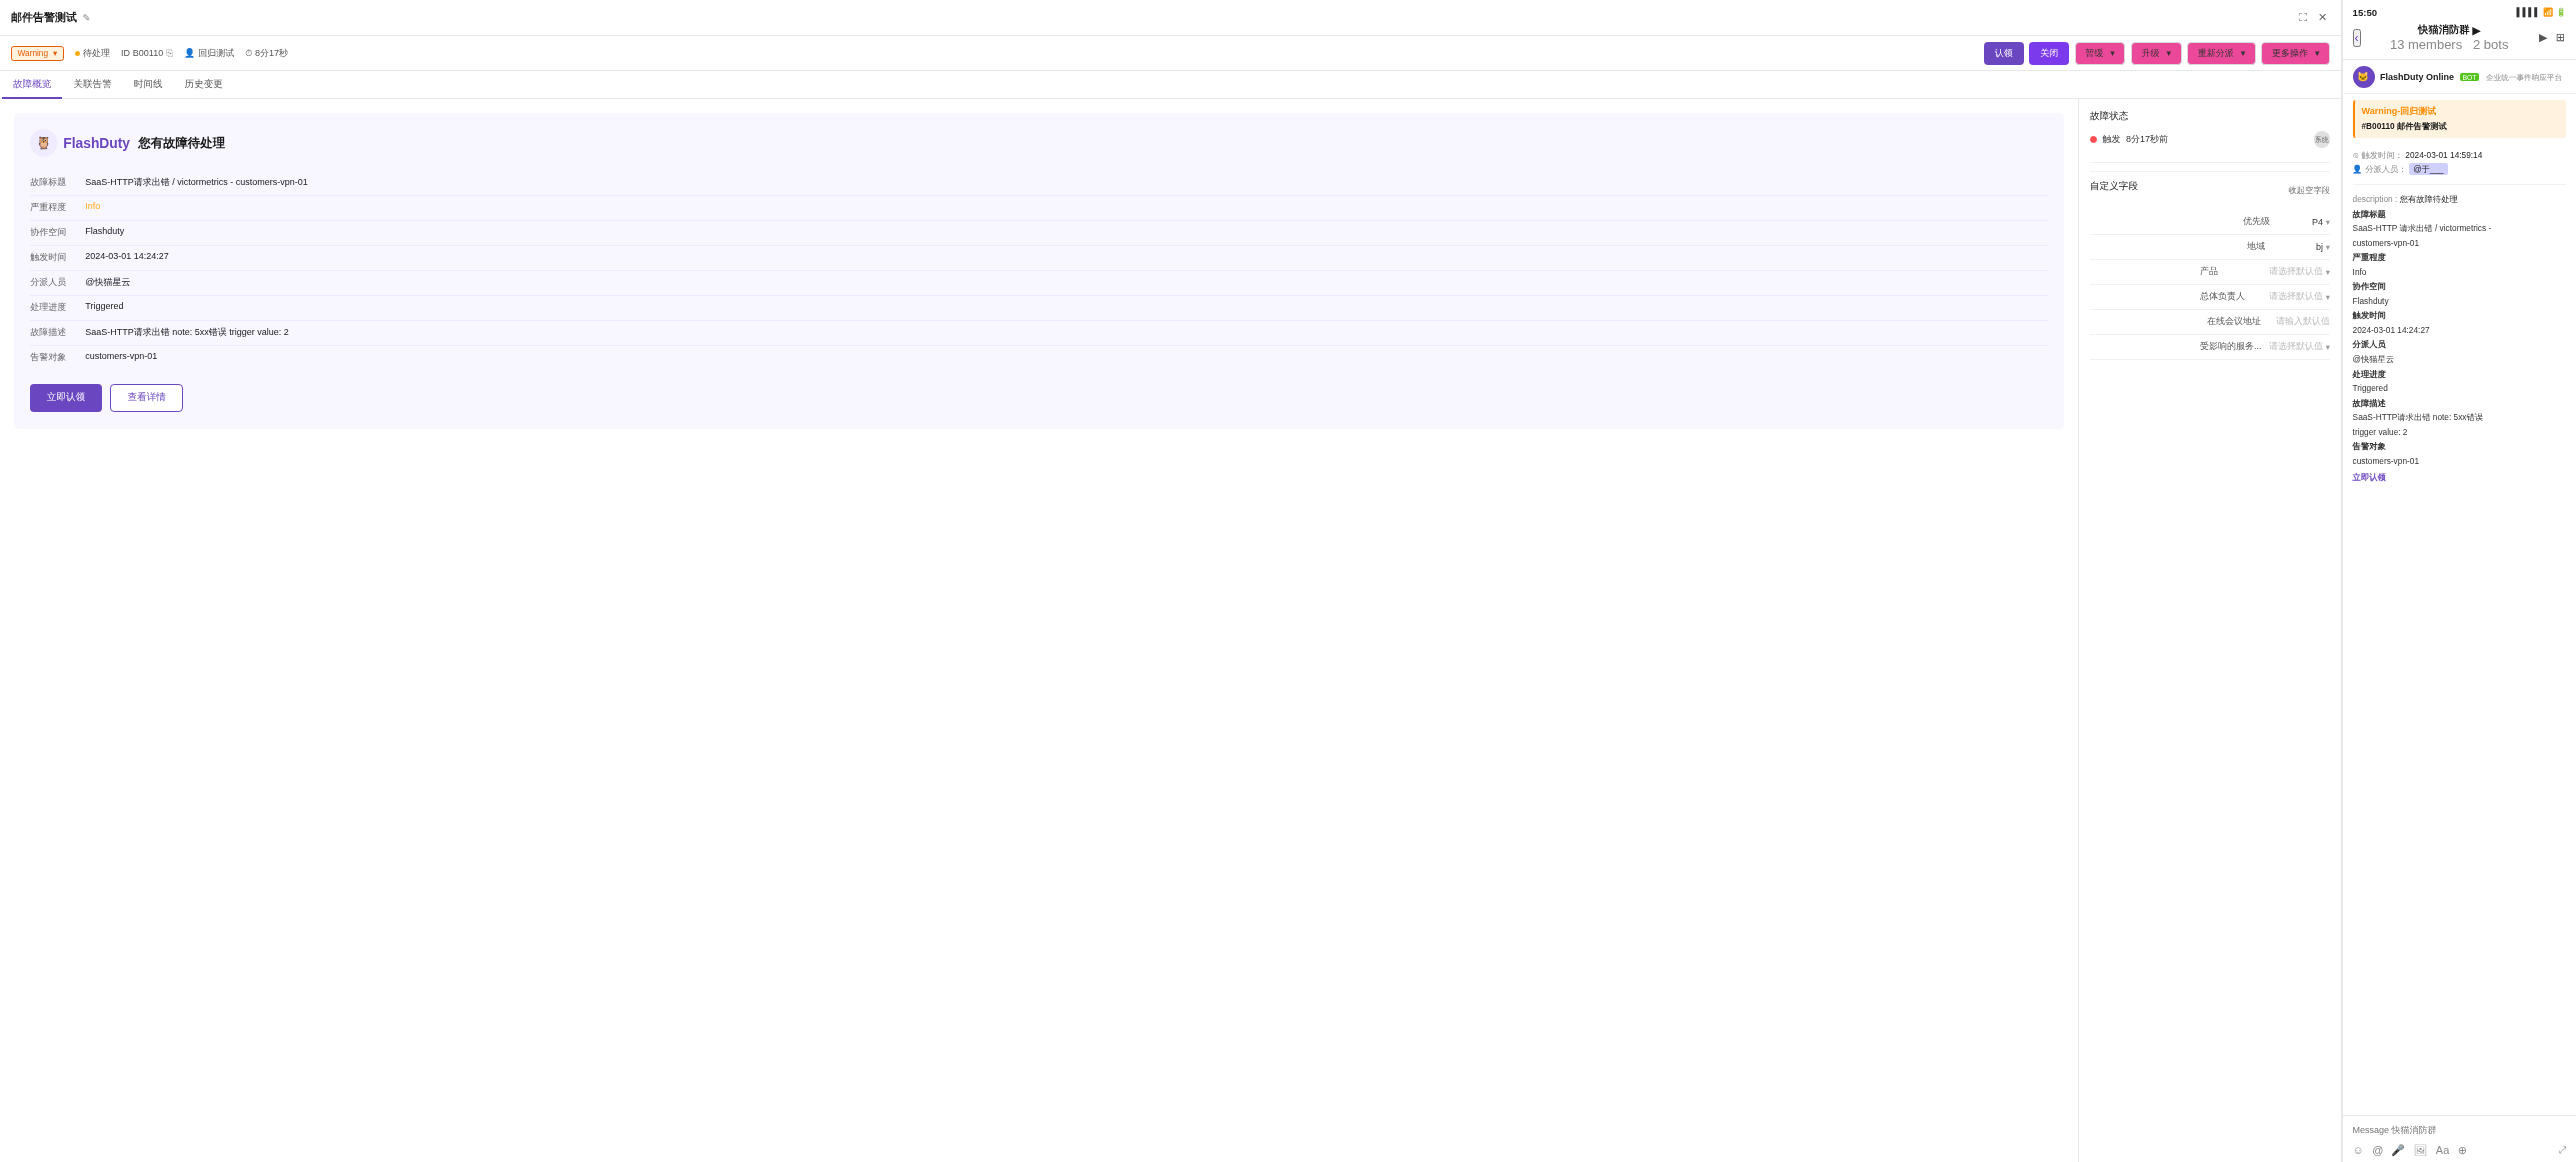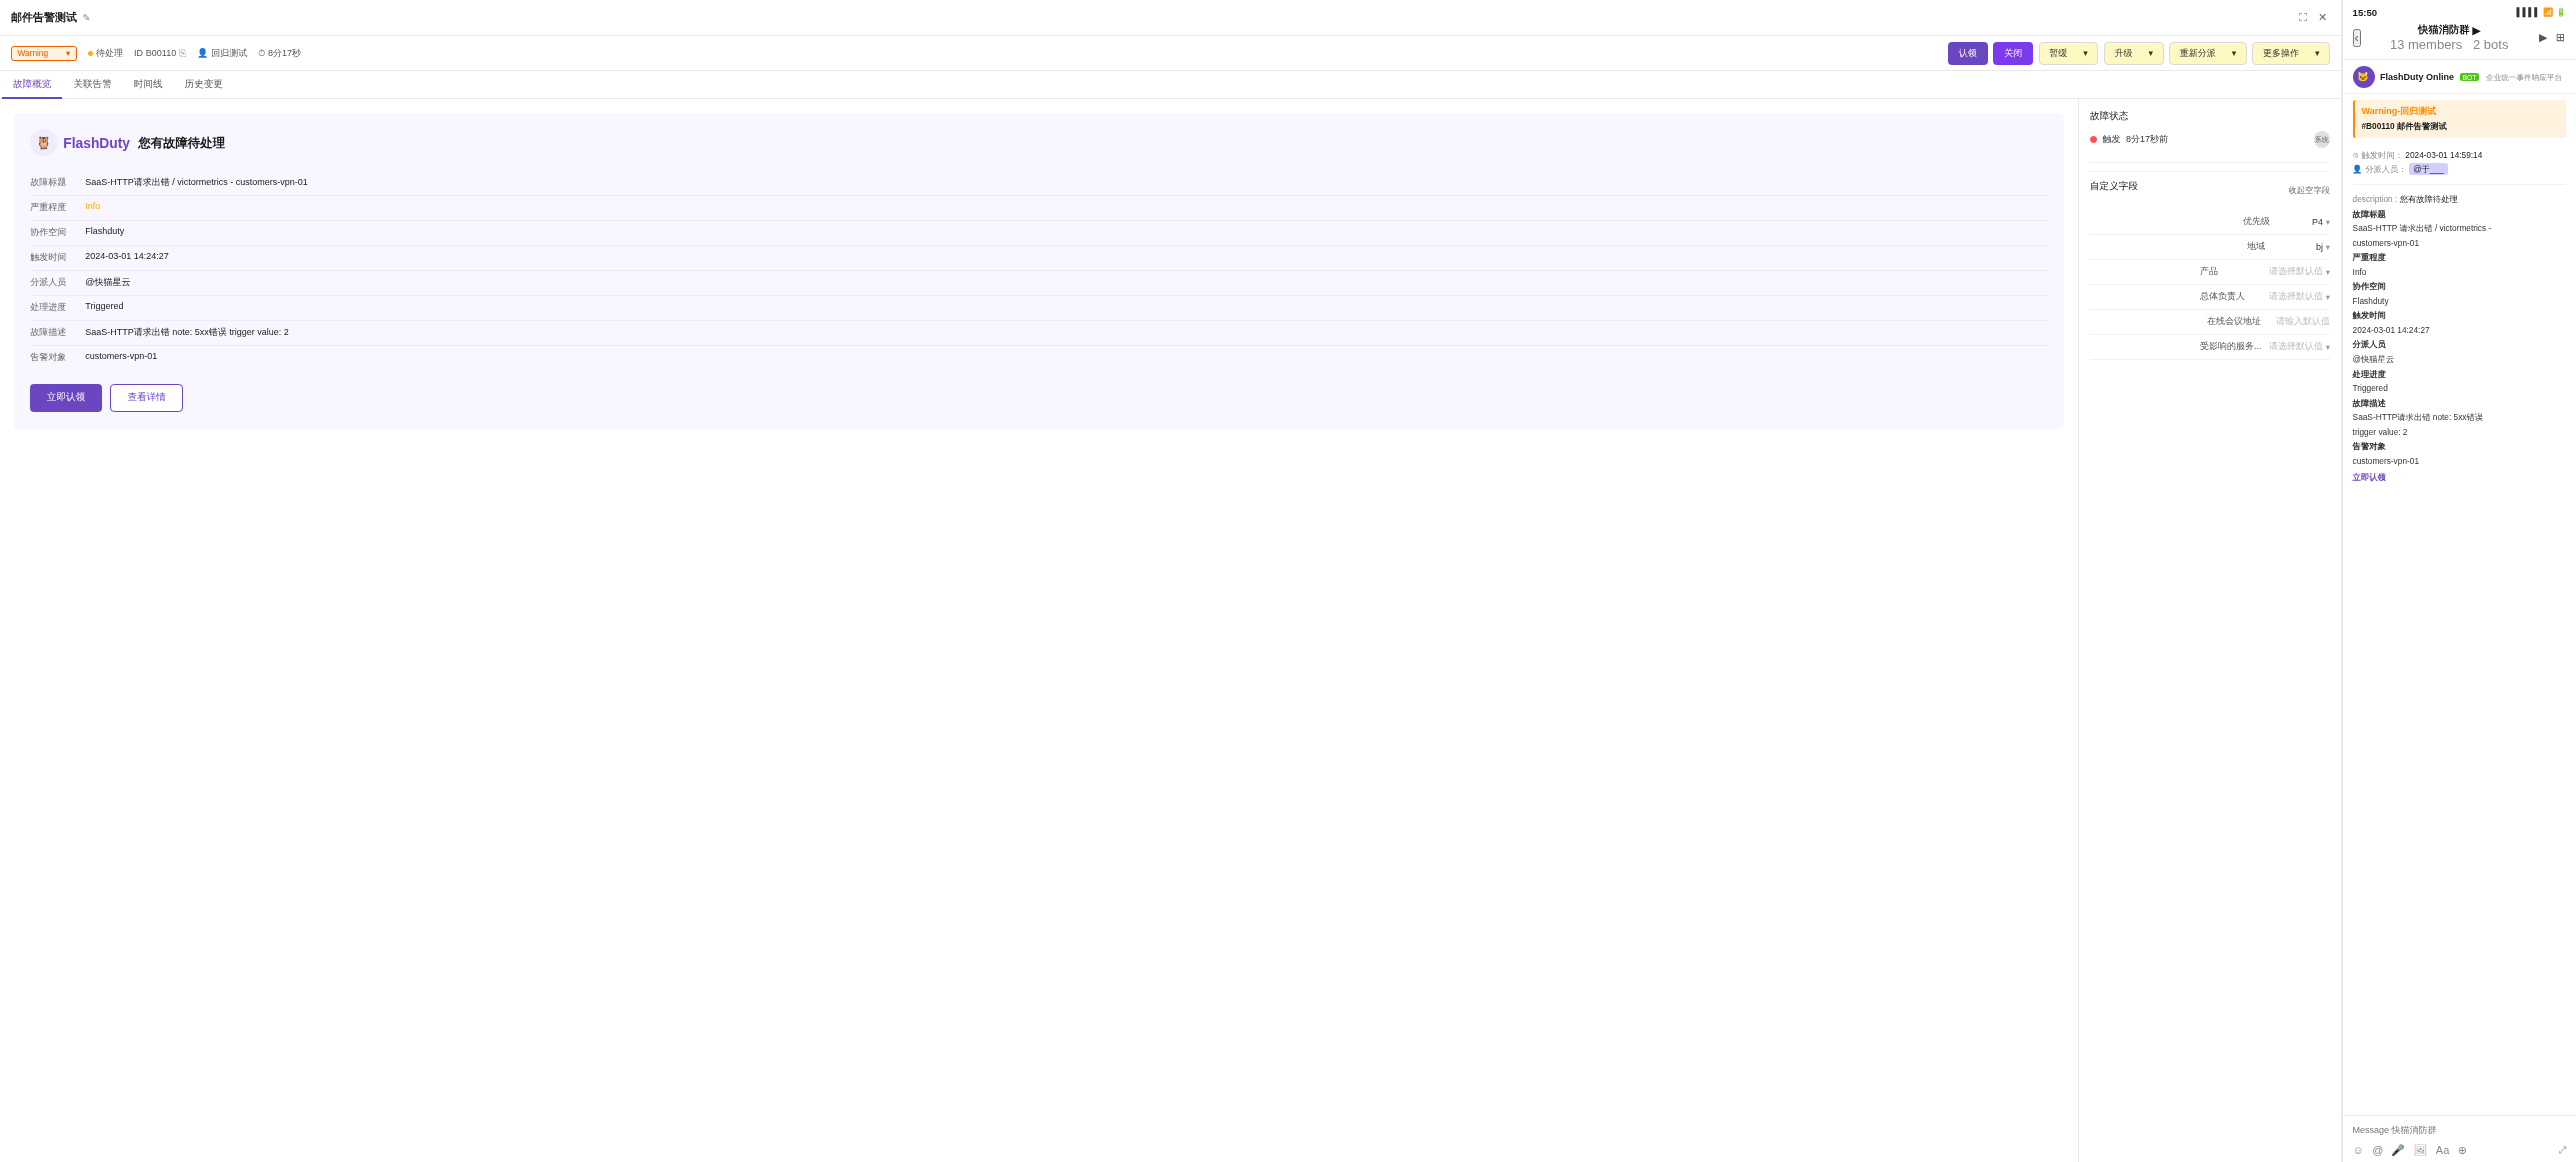--- a/index.html
+++ b/index.html
@@ -11,27 +11,27 @@
     
     .header { padding: 8.3px 11px; border-bottom: 0.7px solid #e8e8e8; display: flex; align-items: center; justify-content: space-between; }
     .header-left { display: flex; align-items: center; gap: 5.5px; }
     .title { font-size: 11px; font-weight: 600; color: #1a1a1a; }
     .edit-icon { color: #888; cursor: pointer; font-size: 9.6px; }
     .header-right { display: flex; align-items: center; gap: 5.5px; }
     .icon-btn { background: none; border: none; cursor: pointer; color: #666; font-size: 11px; padding: 2.8px; }
     
     
     .sub-header { padding: 5.5px 11px; border-bottom: 0.7px solid #e8e8e8; display: flex; align-items: center; gap: 11px; }
-    .badge-warning { background: #fff3e0; color: #e65c00; border: 0.7px solid #e65c00; border-radius: 2.8px; padding: 1.4px 5.5px; font-size: 8.3px; display: flex; align-items: center; gap: 18px; cursor: pointer; }
+    .badge-warning { background: #fff3e0; color: #e65c00; border: 0.7px solid #e65c00; border-radius: 2.8px; padding: 1.4px 5.5px; font-size: 8.3px; display: flex; align-items: center; gap: 5px; cursor: pointer; }
     .status-item { display: flex; align-items: center; gap: 2.8px; color: #555; font-size: 9px; }
     .status-dot-yellow { width: 5.5px; height: 5.5px; border-radius: 50%; background: #faad14; }
     .action-buttons { margin-left: auto; display: flex; gap: 5.5px; }
     .btn-primary { background: #6b46c1; color: #fff; border: none; border-radius: 4.1px; padding: 4.1px 11px; cursor: pointer; font-size: 9px; font-weight: 500; }
     .btn-danger { background: #7c3aed; color: #fff; border: none; border-radius: 4.1px; padding: 4.1px 11px; cursor: pointer; font-size: 9px; font-weight: 500; }
-    .btn-default { background: #fef9c3; color: #333; border: 0.7px solid #d9d9d9; border-radius: 4.1px; padding: 4.1px 9.6px; cursor: pointer; font-size: 9px; display: flex; align-items: center; gap: 16px; }
+    .btn-default { background: #ec4899; color: #333; border: 0.7px solid #d9d9d9; border-radius: 4.1px; padding: 4.1px 9.6px; cursor: pointer; font-size: 9px; display: flex; align-items: center; gap: 7px; }
     
     
     .tabs { display: flex; border-bottom: 0.7px solid #e8e8e8; padding: 0 2px; }
     .tab { padding: 6.9px 11px; cursor: pointer; font-size: 9.6px; color: #555; position: relative; }
     .tab.active { color: #6b46c1; font-weight: 500; }
     .tab.active::after { content: ''; position: absolute; bottom: -0.7px; left: 0; right: 0; height: 1.4px; background: #6b46c1; }
     
     
     .main-content { display: flex; flex: 1; overflow: hidden; }
     

